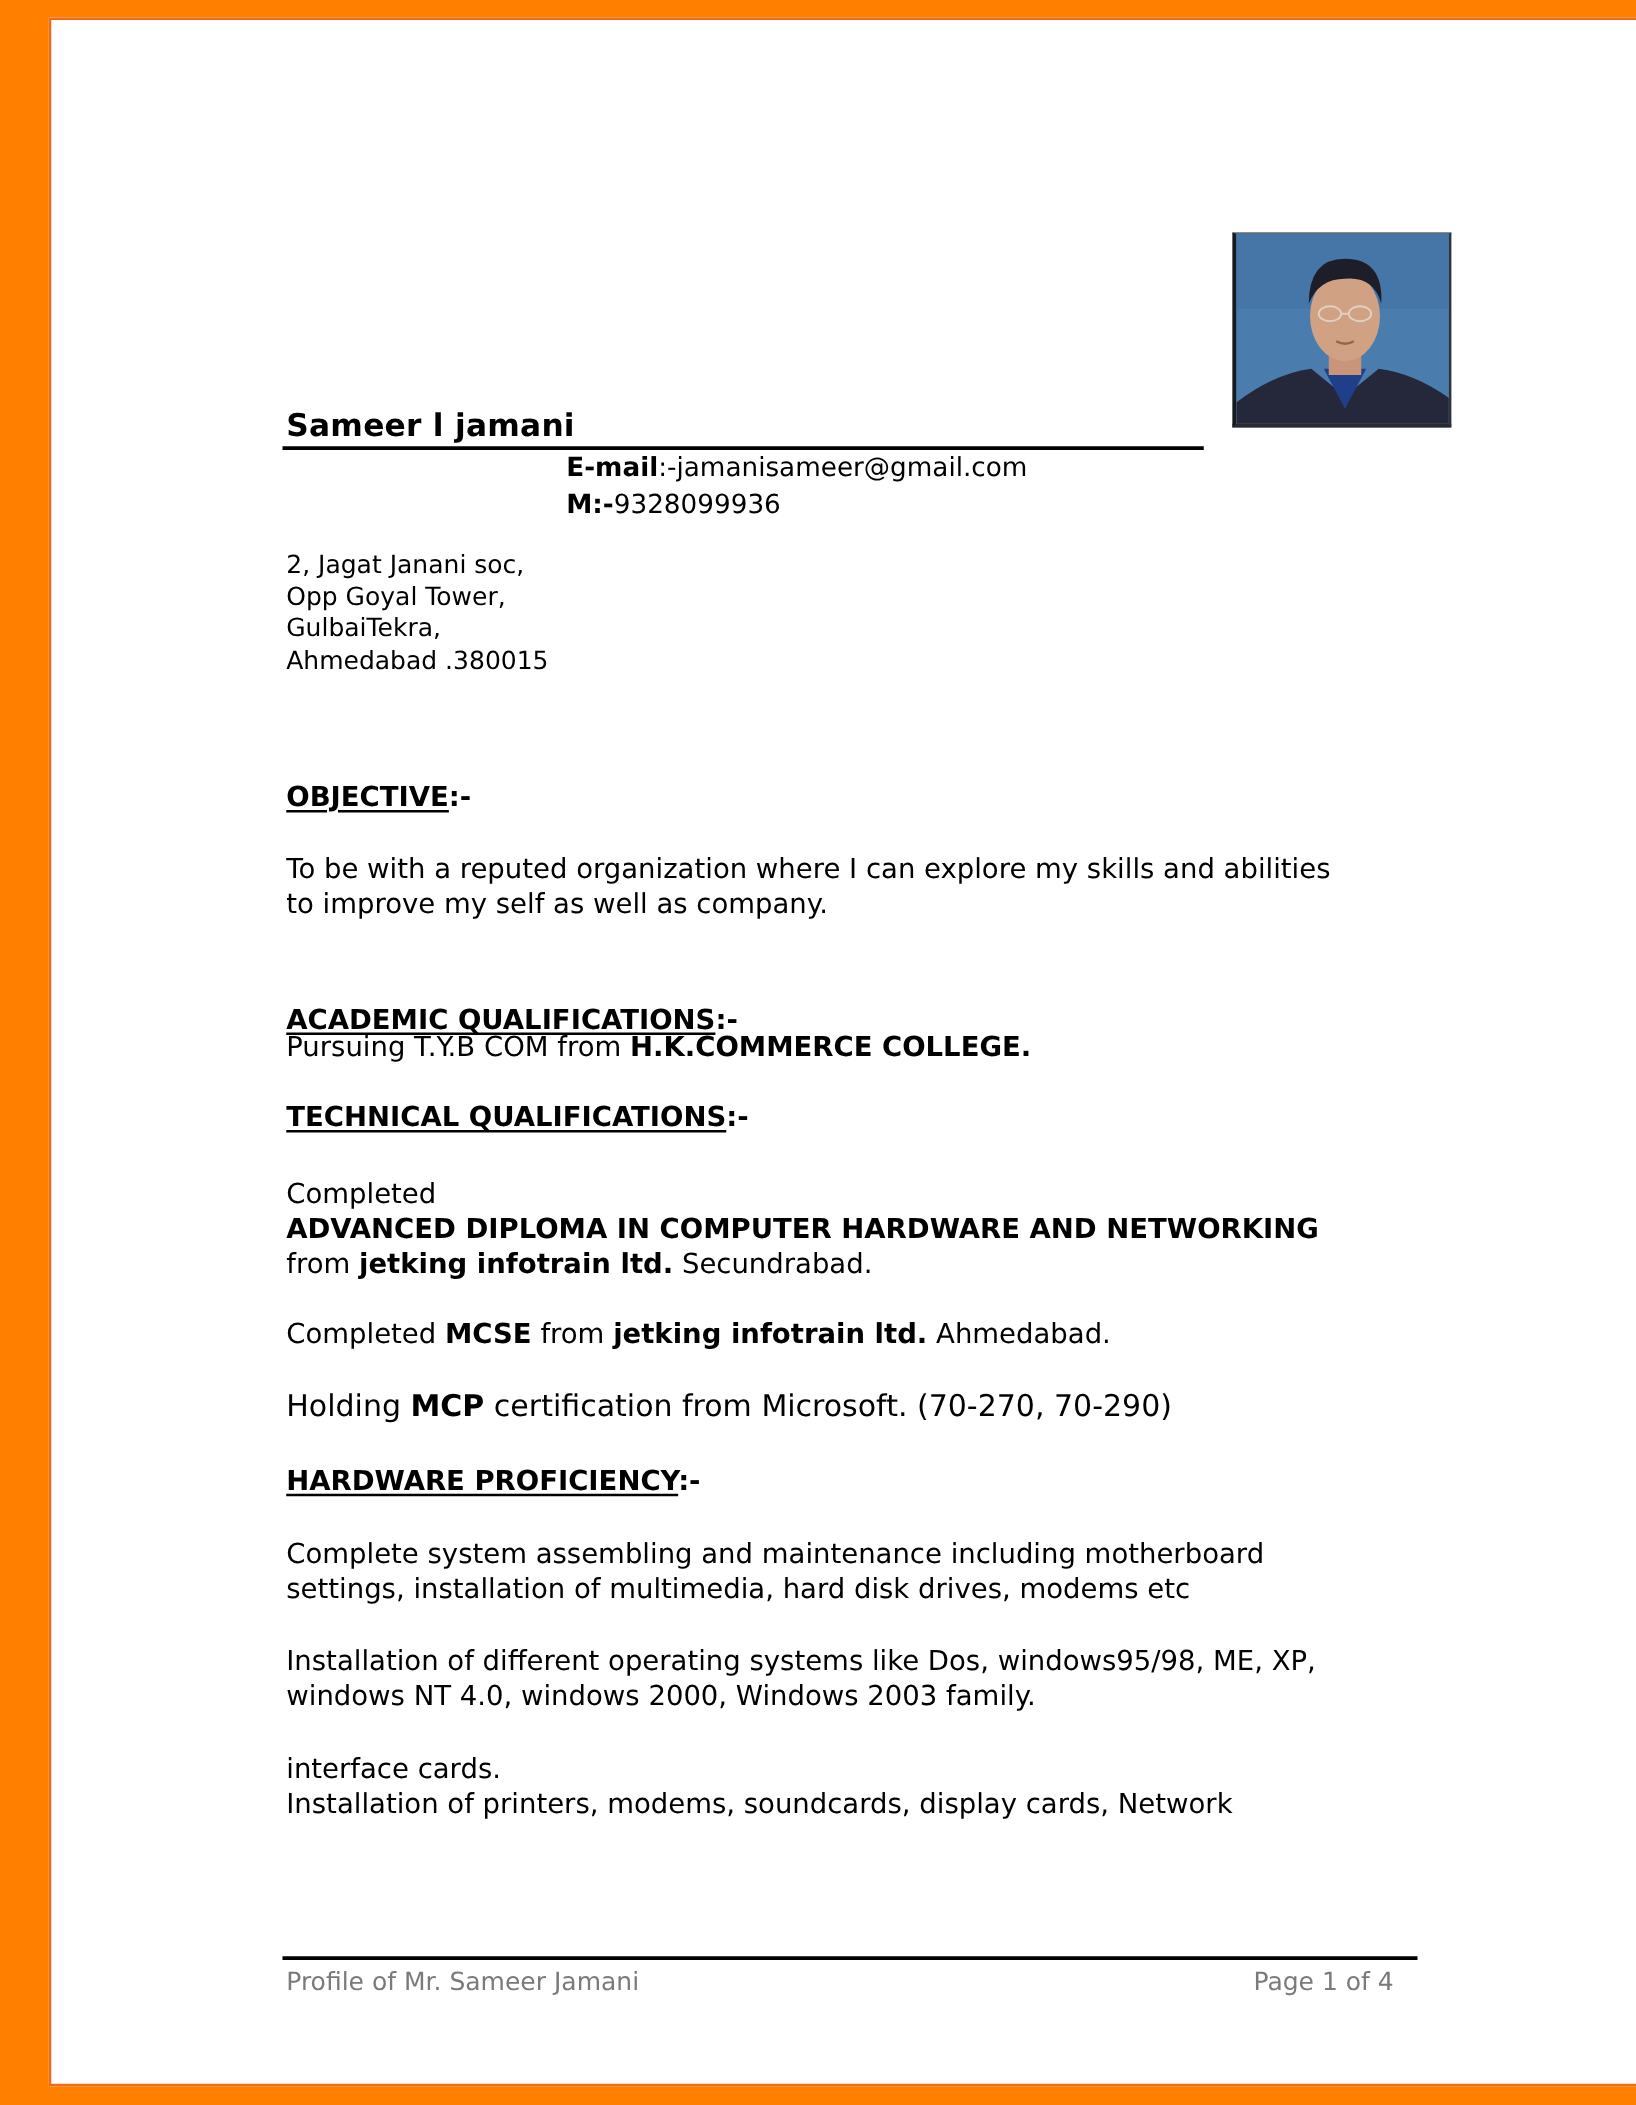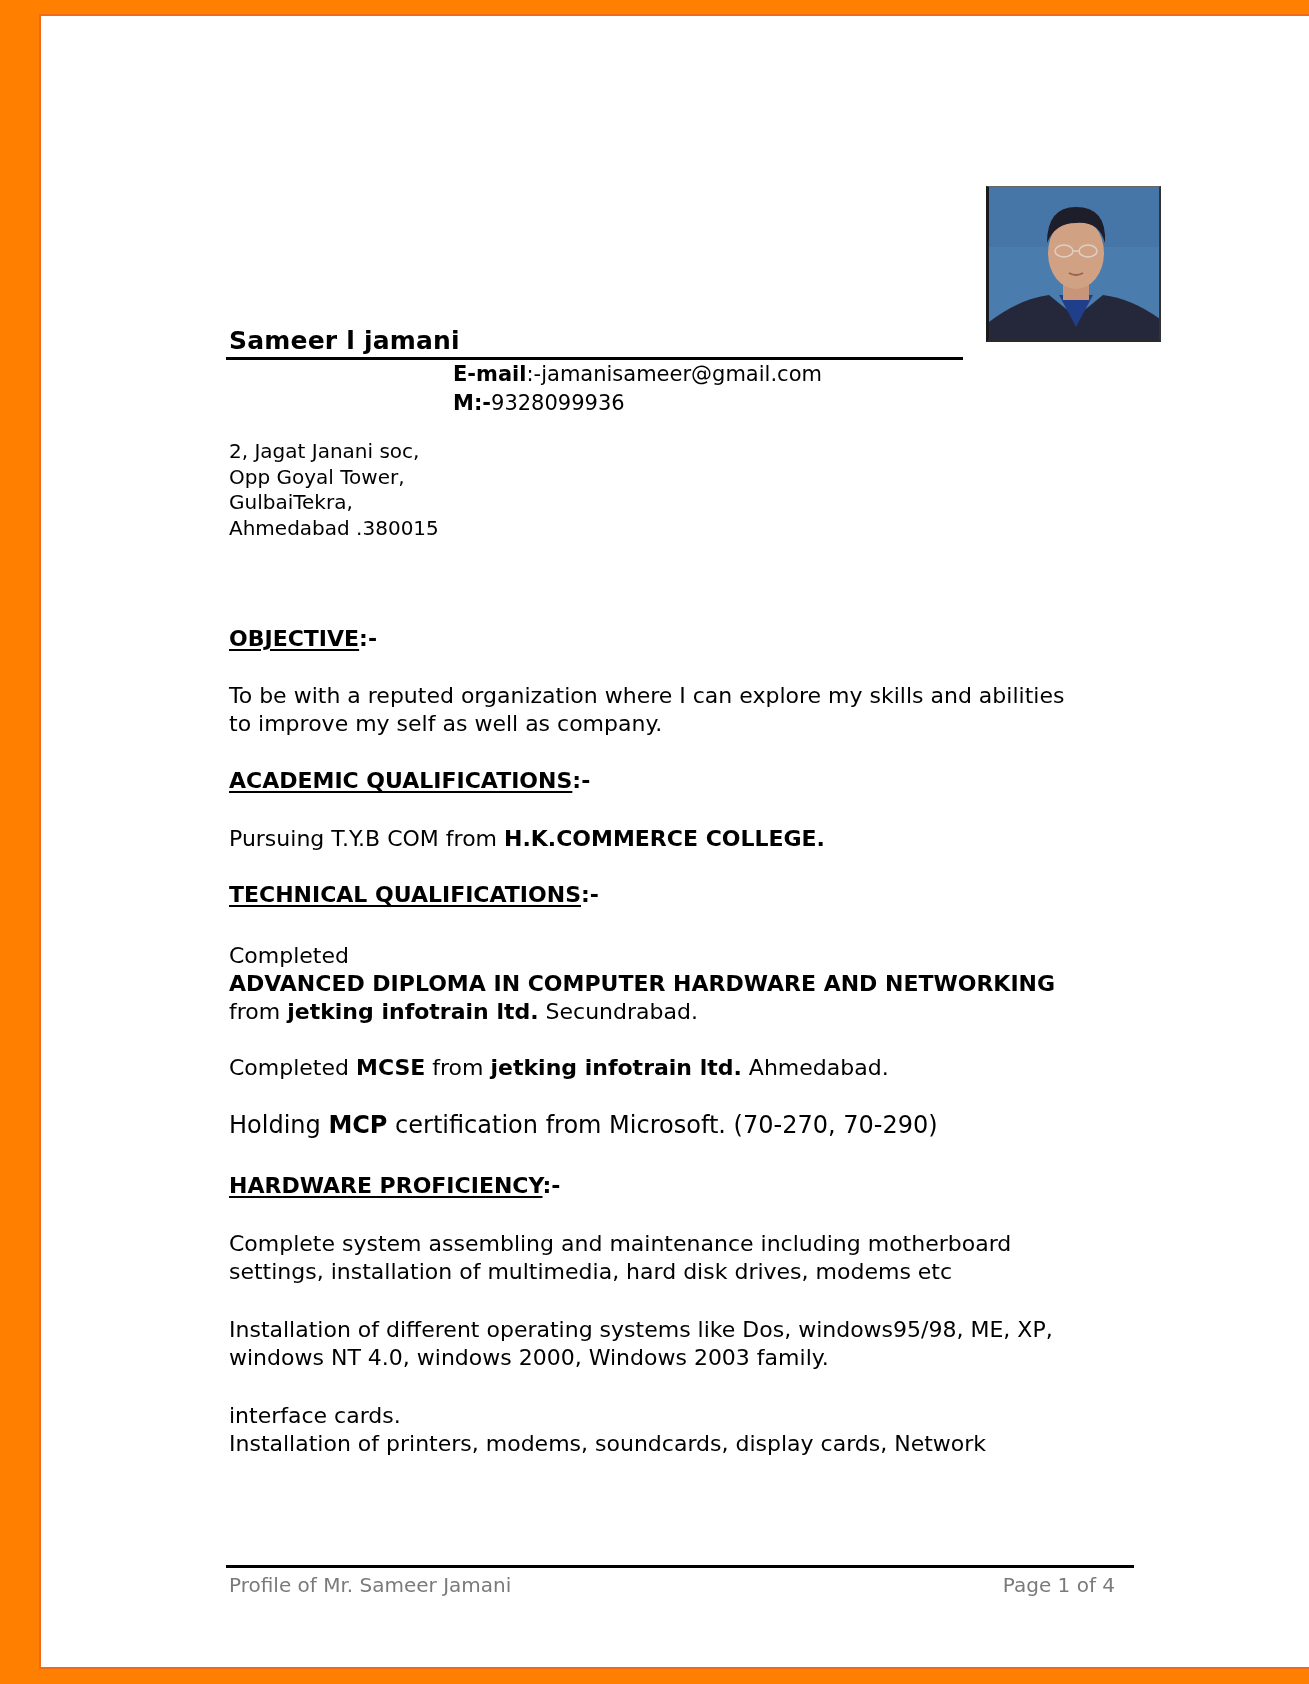--- a/index.html
+++ b/index.html
@@ -99,21 +99,21 @@
   </div>
 
   <div class="abs heading" style="top:610px;">
     <span class="u">OBJECTIVE</span><span>:-</span>
   </div>
   <div class="abs para" style="top:666px;">
     <div>To be with a reputed organization where I can explore my skills and abilities</div>
     <div>to improve my self as well as company.</div>
   </div>
 
-  <div class="abs heading" style="top:752px;">
+  <div class="abs heading" style="top:788px;">
     <span class="u">ACADEMIC QUALIFICATIONS</span><span>:-</span>
   </div>
   <div class="abs heading" style="top:866px;">
     <span class="u">TECHNICAL QUALIFICATIONS</span><span>:-</span>
   </div>
 
   <div class="abs para" style="top:809px;">
     <span>Pursuing T.Y.B COM from </span><b>H.K.COMMERCE COLLEGE.</b>
   </div>
   <div class="abs para" style="top:926px;">

